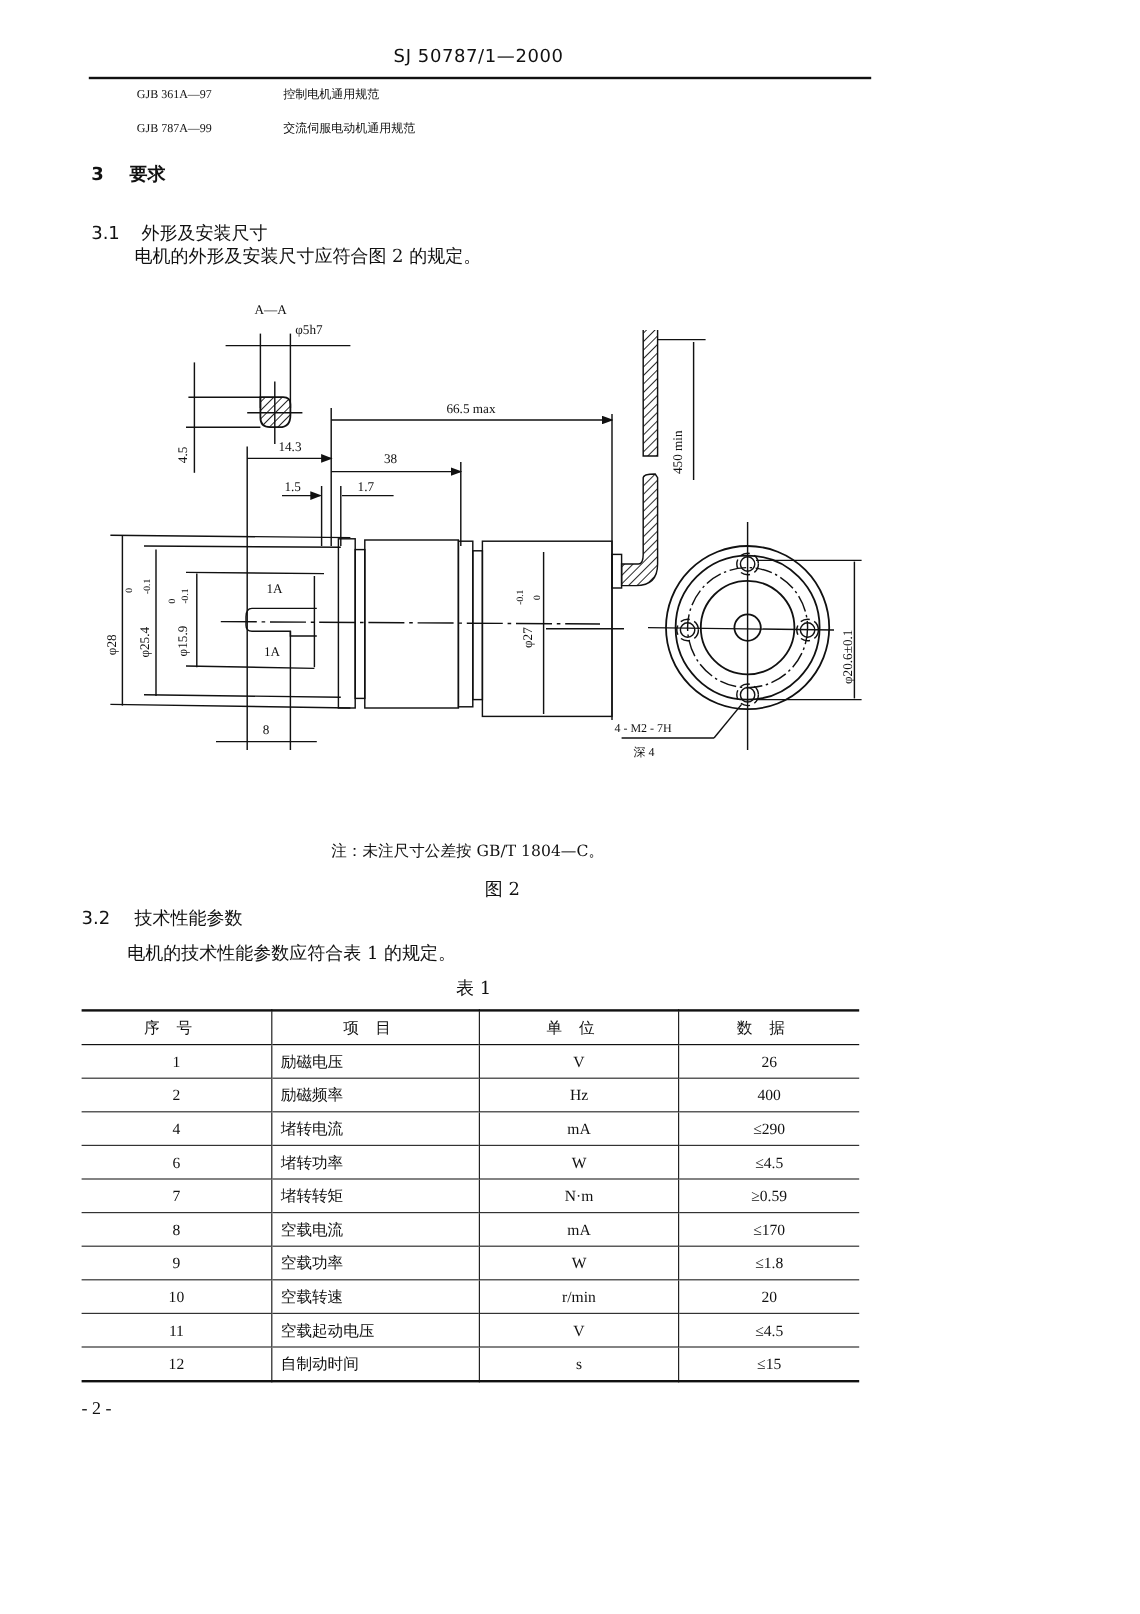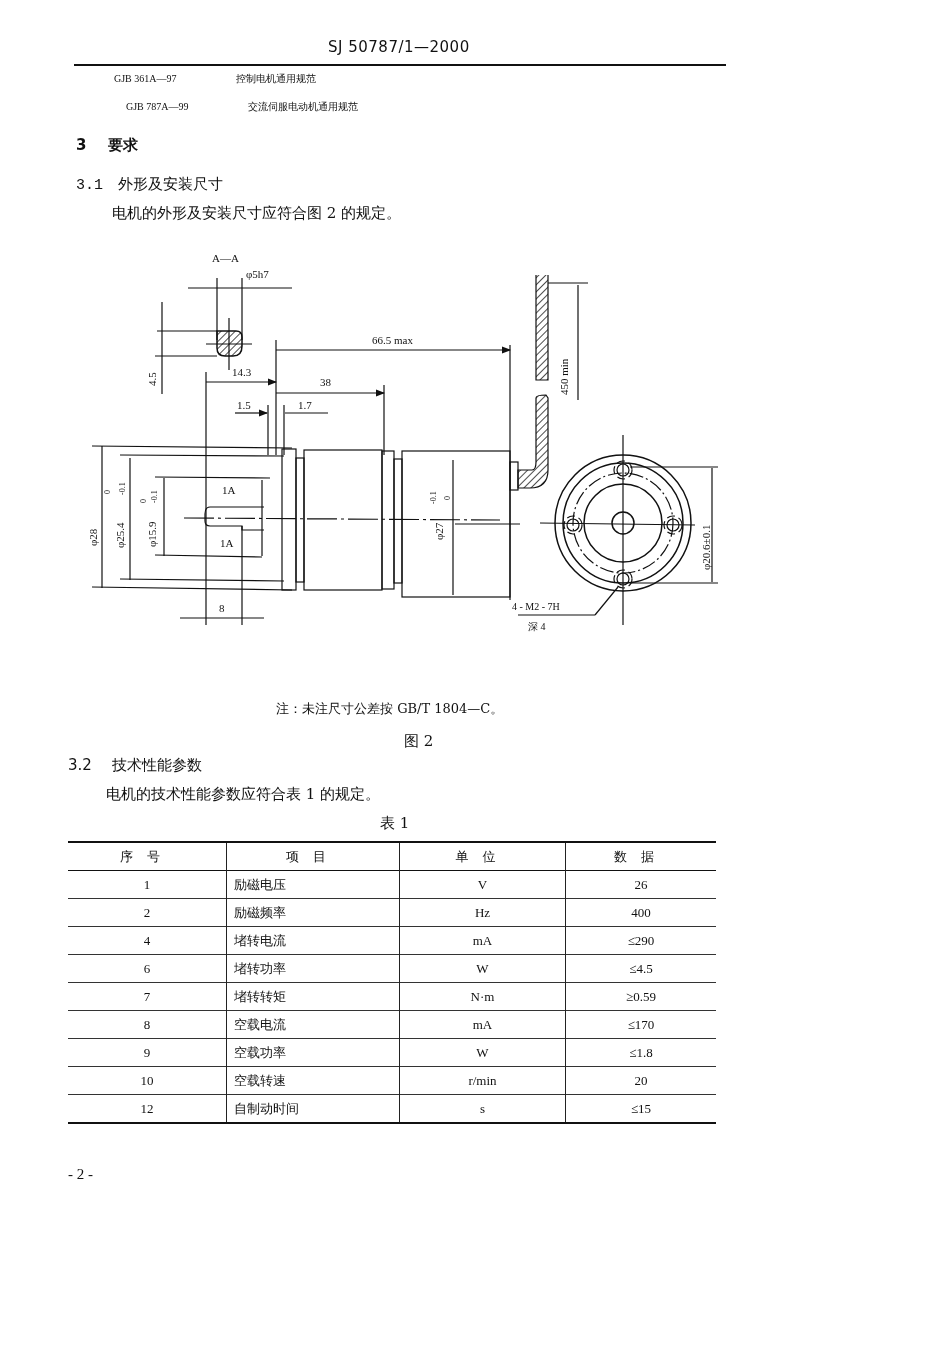--- a/index.html
+++ b/index.html
@@ -32,29 +32,29 @@
 </style>
 </head>
 <body>
 
 <div class="abs hdr-code">SJ 50787/1—2000</div>
 <div class="abs hdr-rule"></div>
 
 <div class="abs ref" style="left:114px; top:72px;">
   <span class="code">GJB 361A—97</span><span>控制电机通用规范</span>
 </div>
-<div class="abs ref" style="left:126px; top:100px;">
+<div class="abs ref" style="left:114px; top:100px;">
   <span class="code">GJB 787A—99</span><span>交流伺服电动机通用规范</span>
 </div>
 
 <div class="abs sec bold" style="left:76px; top:136px;">
   <span class="num">3</span><span>要求</span>
 </div>
 
-<div class="abs sec" style="left:76px; top:175px;font-family:Liberation Mono, monospace;">
+<div class="abs sec" style="left:76px; top:185px;">
   <span class="num" style="width:42px">3.1</span><span>外形及安装尺寸</span>
 </div>
 <div class="abs para" style="left:112px; top:204px;">电机的外形及安装尺寸应符合图 2 的规定。</div>
 
 <svg class="abs" style="left:0; top:240px;" width="950" height="420" viewBox="0 240 950 420">
   <defs>
     <pattern id="hatch" width="5" height="5" patternUnits="userSpaceOnUse" patternTransform="rotate(45)">
       <line x1="0" y1="0" x2="0" y2="5" stroke="#111" stroke-width="1.5"></line>
     </pattern>
     <marker id="arr" markerWidth="8" markerHeight="6" refX="7" refY="3" orient="auto">
@@ -229,20 +229,26 @@
         <td class="c-unit">W</td>
         <td class="c-data">≤1.8</td>
       </tr>
     <tr>
         <td class="c-no">10</td>
         <td class="c-item">空载转速</td>
         <td class="c-unit">r/min</td>
         <td class="c-data">20</td>
       </tr>
     <tr>
+        <td class="c-no">11</td>
+        <td class="c-item">空载起动电压</td>
+        <td class="c-unit">V</td>
+        <td class="c-data">≤4.5</td>
+      </tr>
+    <tr>
         <td class="c-no">12</td>
         <td class="c-item">自制动时间</td>
         <td class="c-unit">s</td>
         <td class="c-data">≤15</td>
       </tr>
   </tbody>
 </table>
 
 <div class="abs pageno">- 2 -</div>
 

